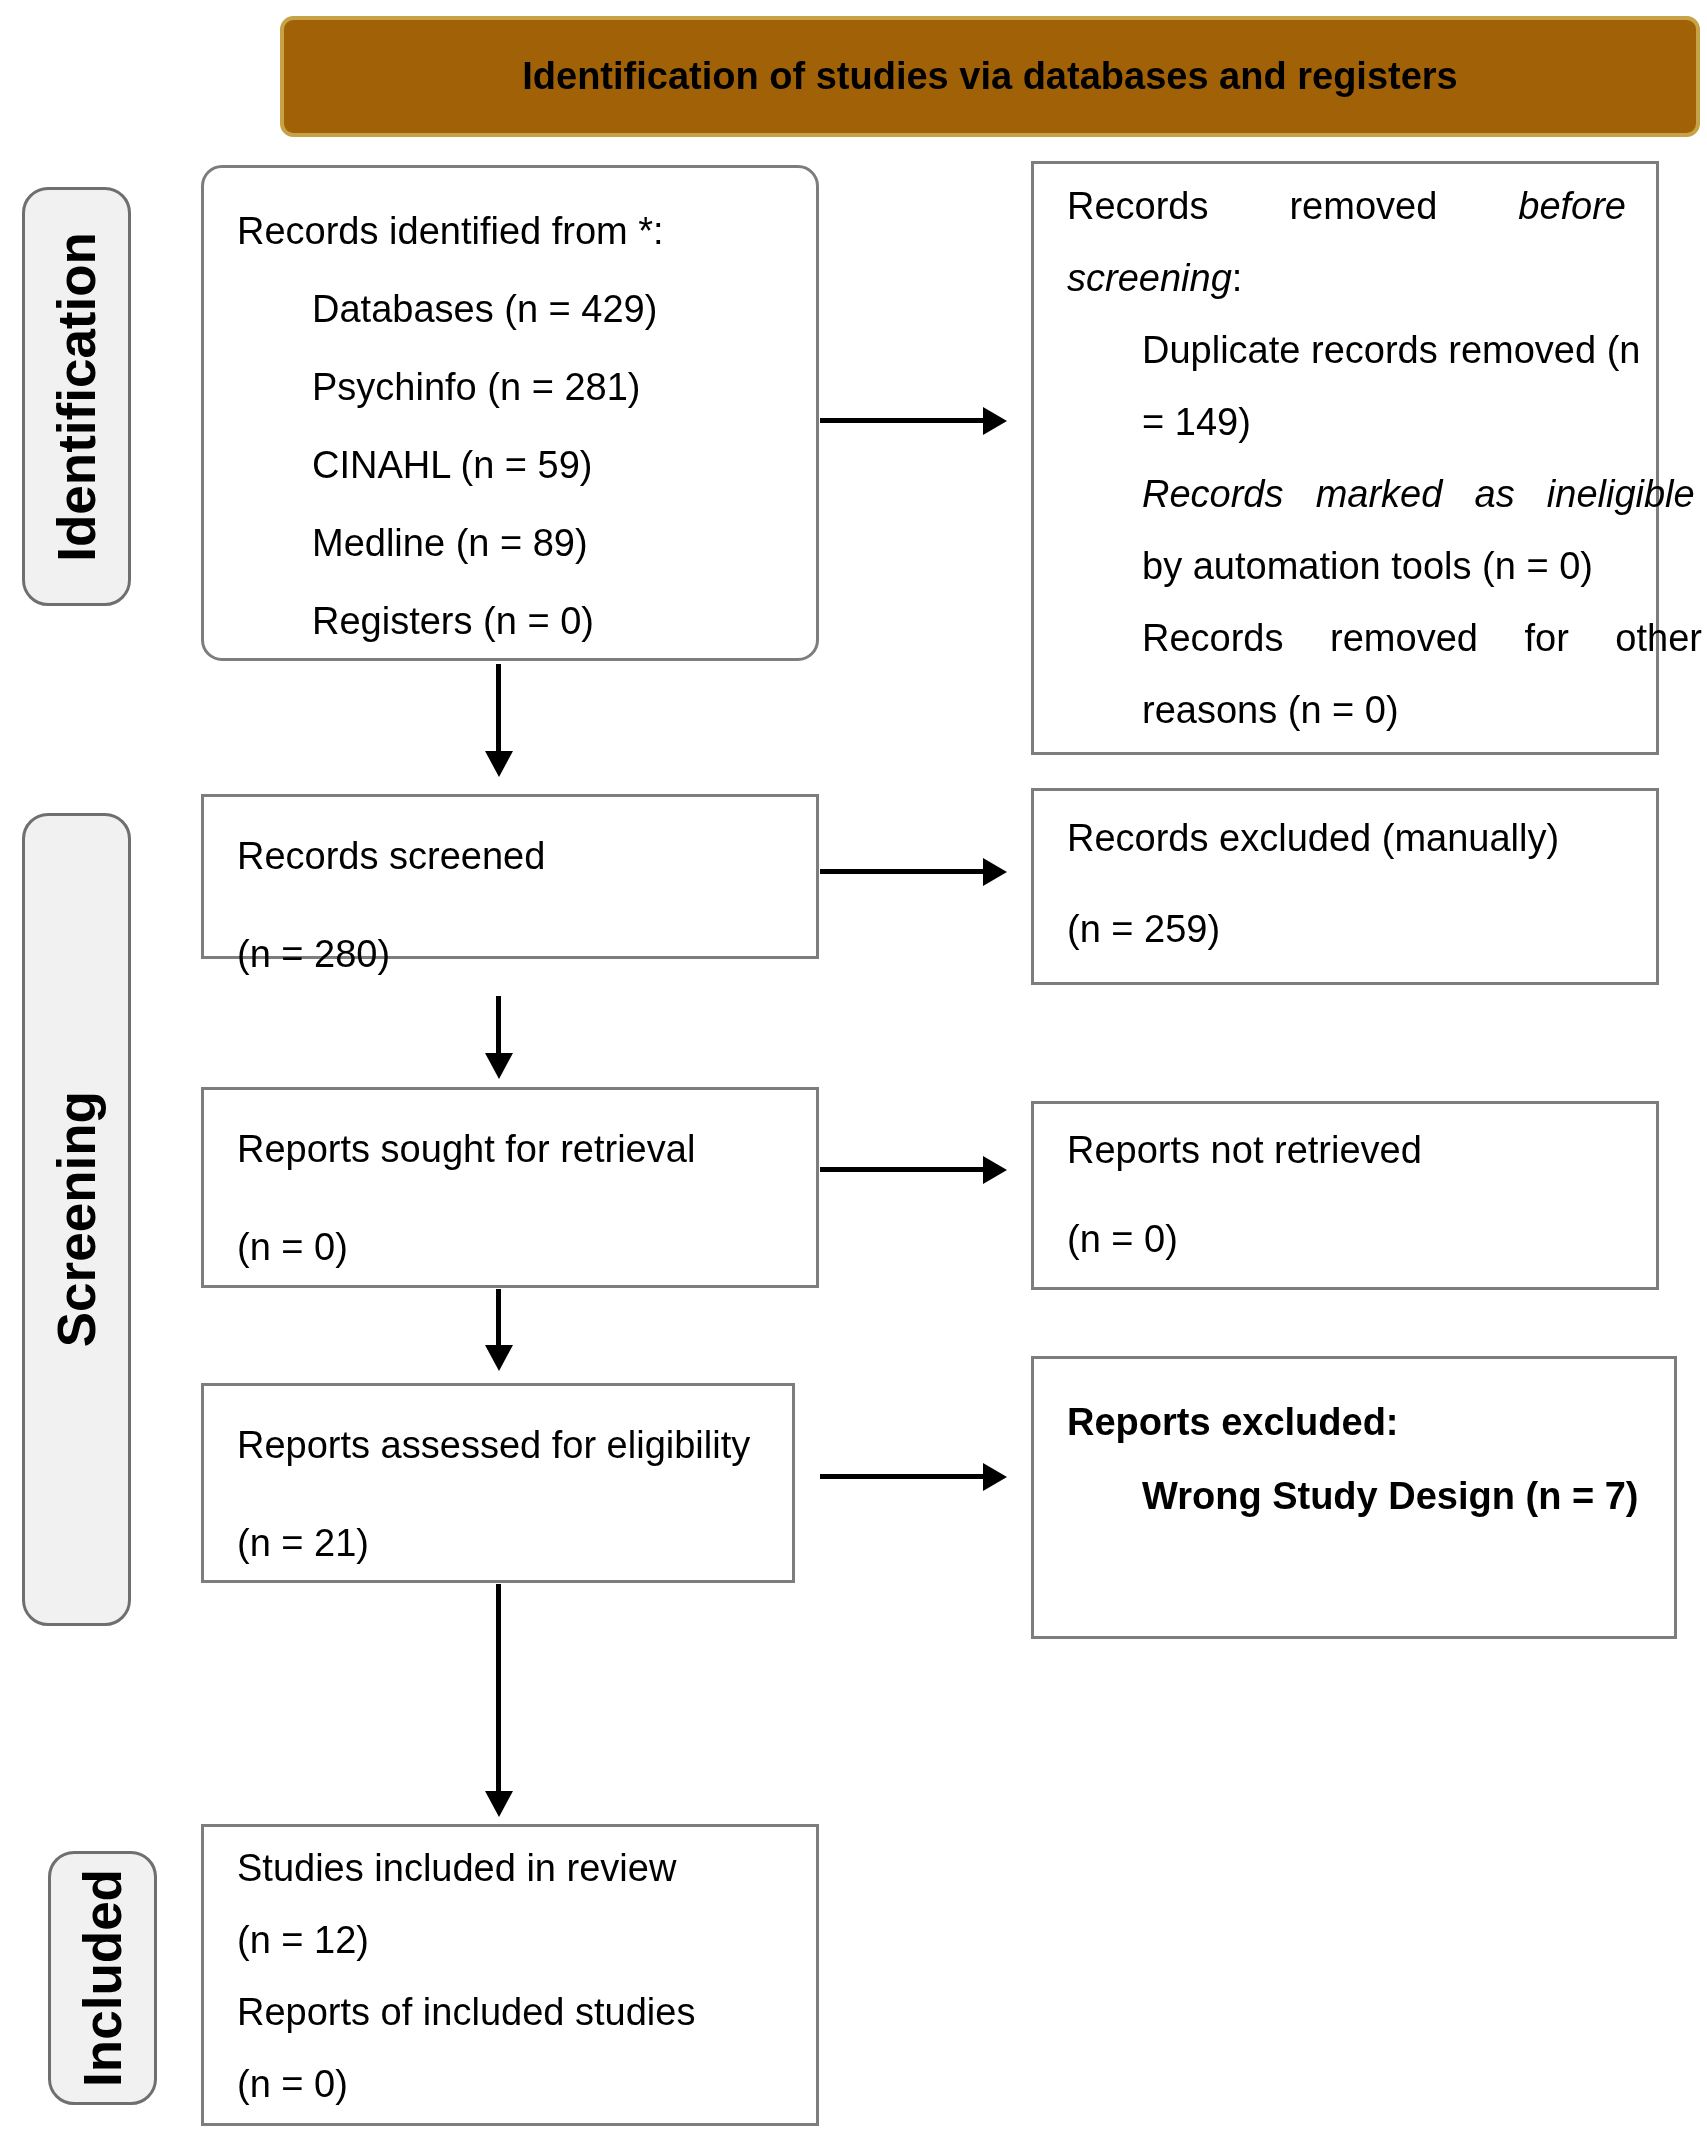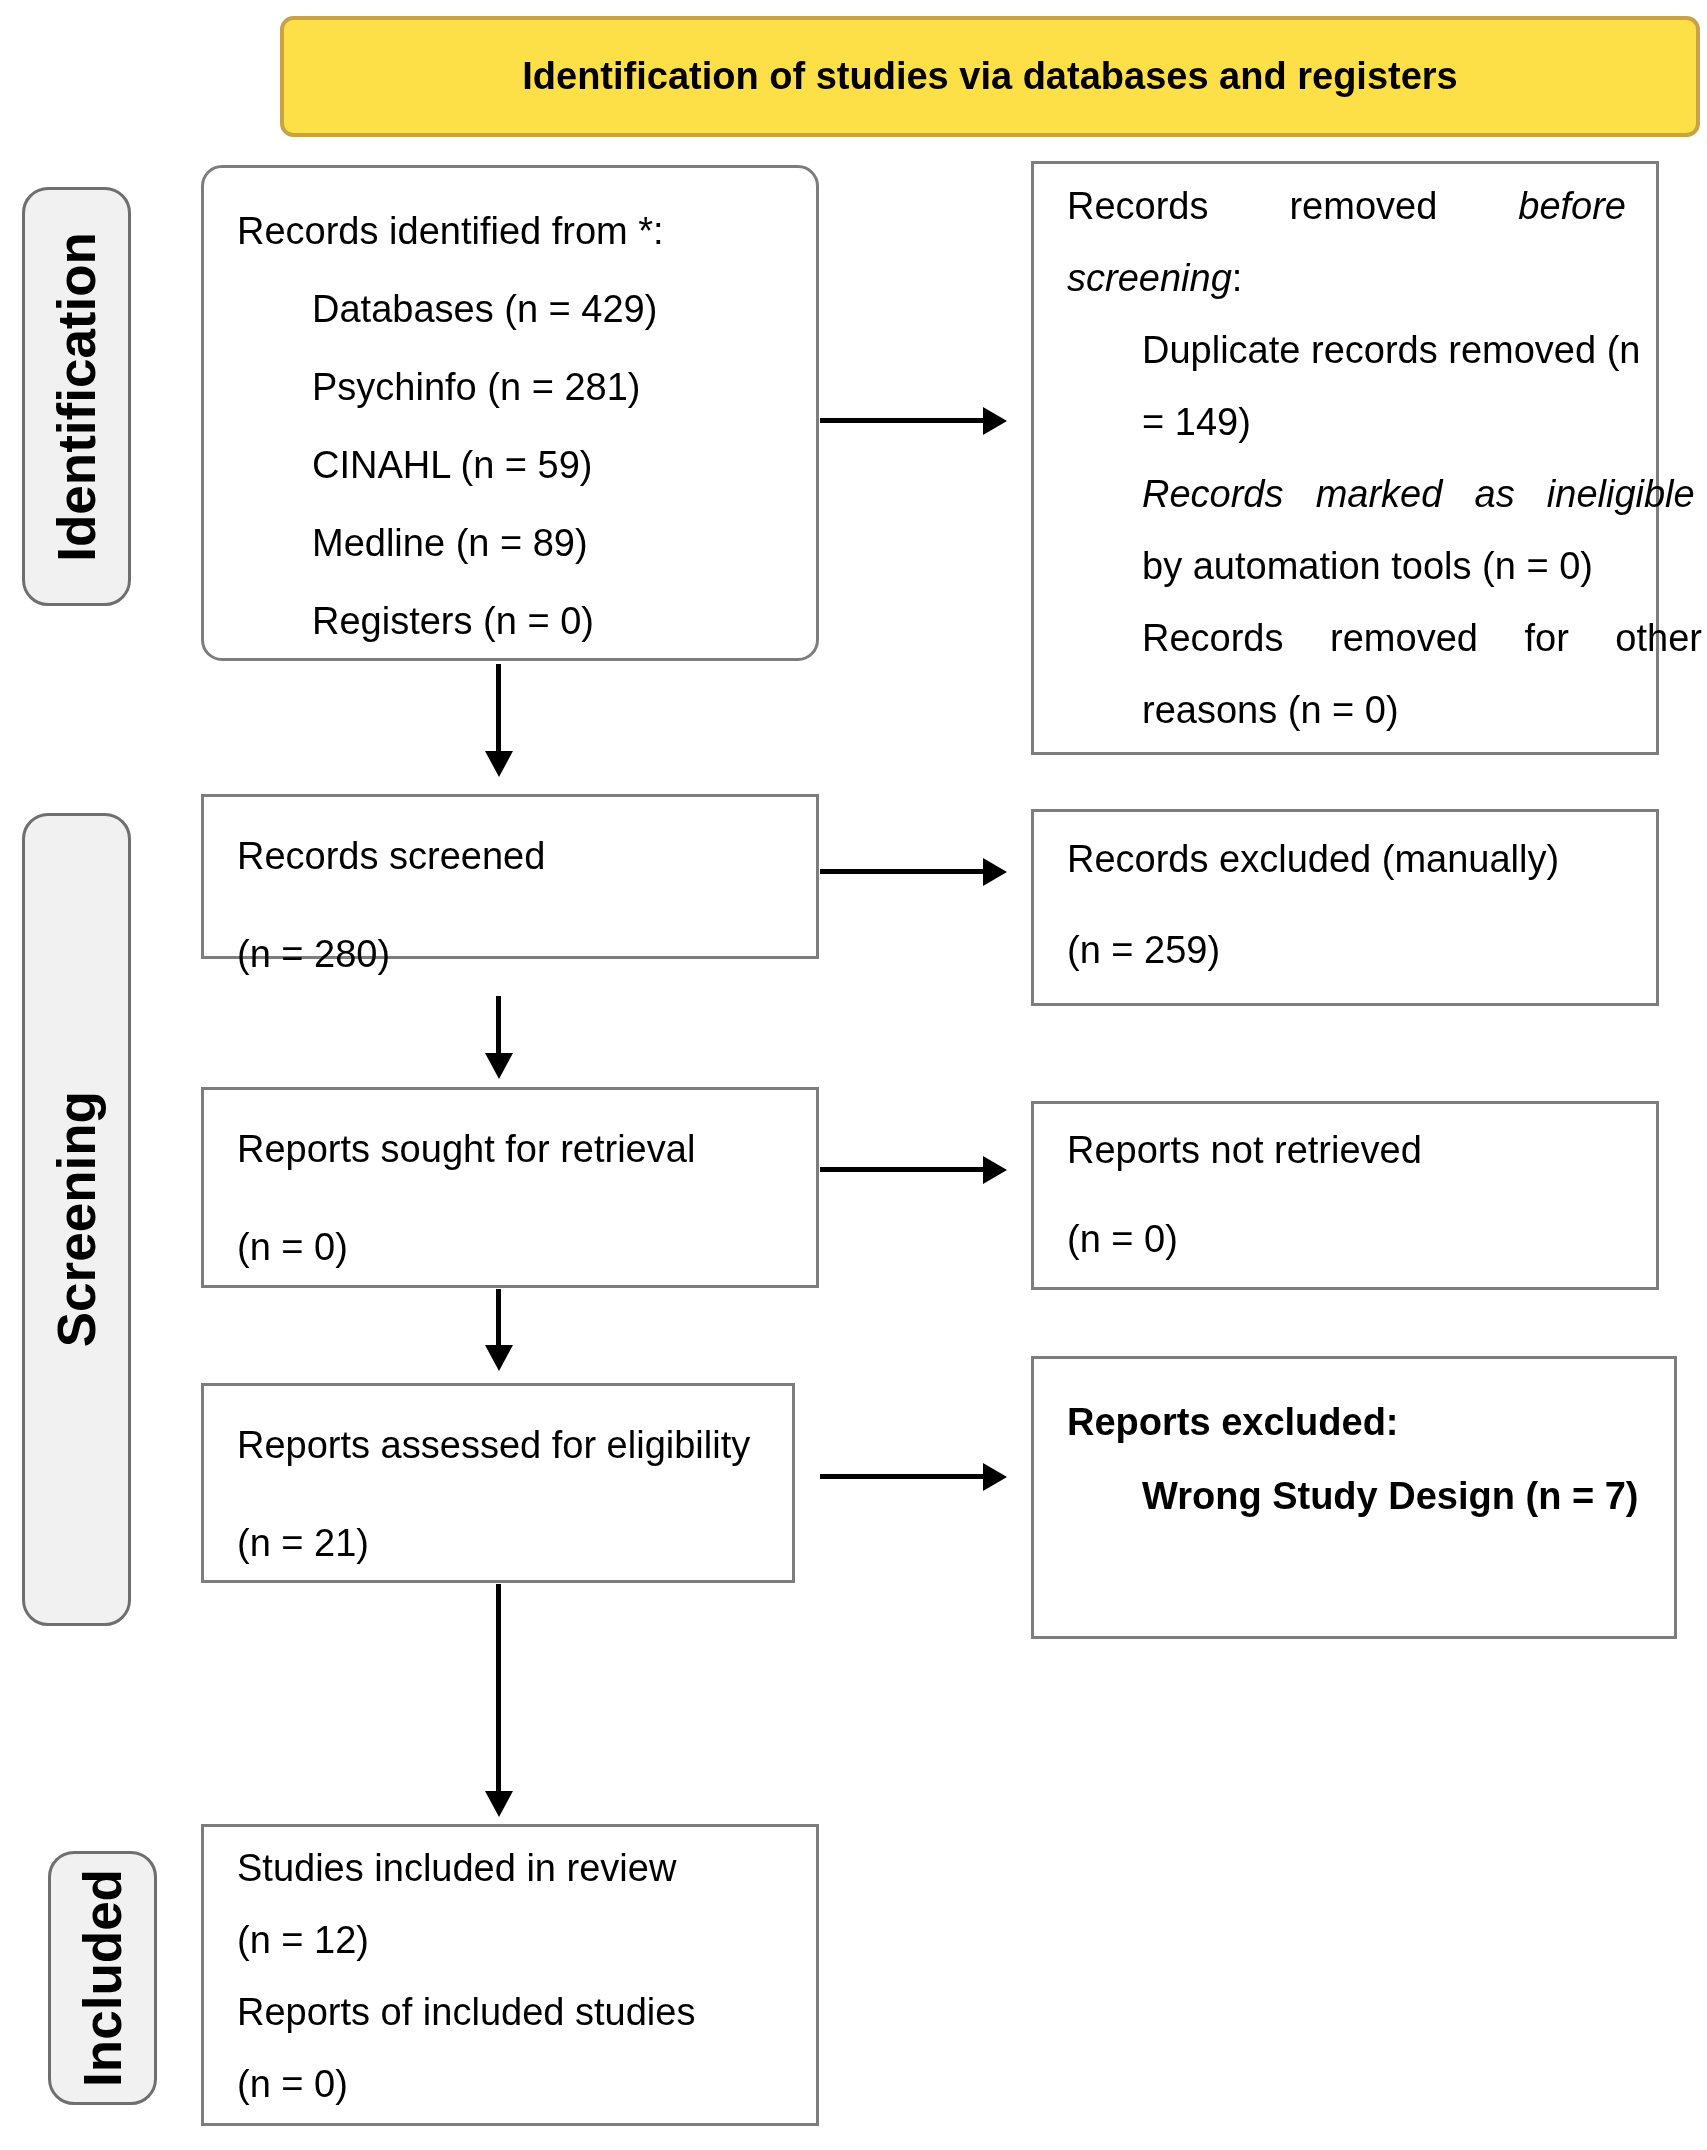--- a/index.html
+++ b/index.html
@@ -5,21 +5,21 @@
   html,body { margin:0; padding:0; }
   body {
     position:relative;
     width:1707px; height:2151px;
     background:#ffffff;
     font-family:"Liberation Sans", sans-serif;
     color:#000000;
   }
   .titlebox {
     position:absolute; left:280px; top:16.3px; width:1420px; height:121px;
-    background:#fde047; border:4.3px solid #C8A246; border-radius:13.4px;
+    background:#a16207; border:4.3px solid #C8A246; border-radius:13.4px;
     box-sizing:border-box;
     display:flex; align-items:center; justify-content:center;
     font-size:38px; font-weight:bold;
   }
   .stage {
     position:absolute;
     background:#F1F1F1; border:3.8px solid #6F6F6F; border-radius:26px;
     box-sizing:border-box;
     display:flex; align-items:center; justify-content:center;
   }
@@ -37,21 +37,21 @@
   .b-screened     { left:201px;  top:794px; width:618px; height:165px;  padding:9.6px 9.6px 0 33px; }
   .b-screened div { line-height:98px; white-space:nowrap; }
   .b-sought       { left:201px;  top:1087px; width:618px; height:201px;  padding:9.6px 9.6px 0 33px; }
   .b-sought div   { line-height:98px; white-space:nowrap; }
   .b-assessed     { left:201px;  top:1383px; width:594px; height:200px;  padding:9.6px 9.6px 0 33px; }
   .b-assessed div { line-height:98px; white-space:nowrap; }
   .b-included     { left:201px;  top:1824px; width:618px; height:302px;  padding:4.8px 9.6px 0 33px; }
   .b-included div { line-height:72px; white-space:nowrap; }
   .r-removed      { left:1031px; top:161px;  width:628px; height:594px; padding:5.8px 30px 0 33px; }
   .r-removed div  { line-height:72px; white-space:nowrap; }
-  .r-excluded-man { left:1031px; top:809px; width:628px; height:197px;  padding:2.4px 9.6px 0 33px; }
+  .r-excluded-man { left:1031px; top:788px; width:628px; height:197px;  padding:2.4px 9.6px 0 33px; }
   .r-excluded-man div { line-height:91px; white-space:nowrap; }
   .r-notretrieved { left:1031px; top:1101px; width:628px; height:189px;  padding:2.4px 9.6px 0 33px; }
   .r-notretrieved div { line-height:89px; white-space:nowrap; }
   .r-repexcluded  { left:1031px; top:1356px; width:646px; height:283px;  padding:26px 9.6px 0 33px;font-weight:bold; }
   .r-repexcluded div { line-height:74px; white-space:nowrap; }
   .ind  { margin-left:75px; }
   .it   { font-style:italic; }
   .ws45 { word-spacing:21.6px;font-style:italic; }
   .ws75 { word-spacing:36px; }
   .jline { display:flex; justify-content:space-between; white-space:nowrap; }

